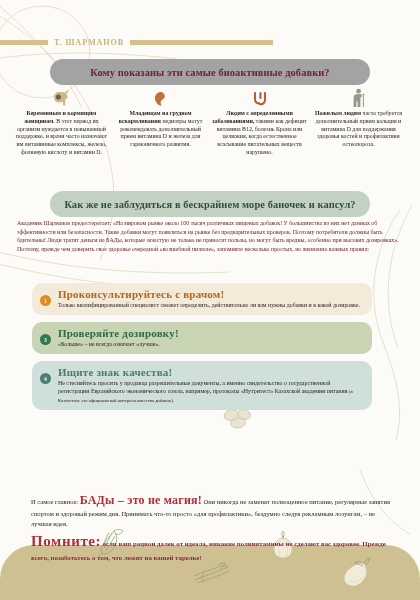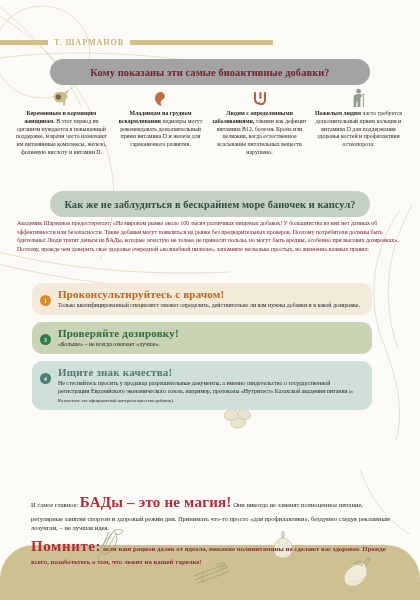--- a/index.html
+++ b/index.html
@@ -79,21 +79,21 @@
   .r3{background:#c8d4b4;}
   .r3 h3{color:#2f6b45;} .r3 .num{background:#2f7a4e;}
   .r4{background:#cfdfda;}
   .r4 h3{color:#4f7a72;} .r4 .num{background:#4a7d74;}
 
   
   .closing{
     position:absolute;top:492px;left:31px;width:360px;z-index:4;
     font-size:6.5px;line-height:1.45;color:#231f20;
   }
-  .closing .big{color:#b32b3a;font-weight:bold;font-size:15px;letter-spacing:.2px;}
+  .closing .big{color:#b32b3a;font-weight:bold;font-size:12px;letter-spacing:.2px;}
   .closing .remember{
     display:block;margin-top:3px;font-weight:bold;color:#8c2b3f;font-size:6.8px;line-height:1.42;
   }
   .closing .remember .lead{font-size:15px;letter-spacing:.6px;color:#b32b3a;margin-top:16px;}
 
   
   .tray{
     position:absolute;left:0;bottom:0;width:420px;height:55px;
     background:#cfc091;border-radius:34px 34px 0 0;z-index:2;
   }

